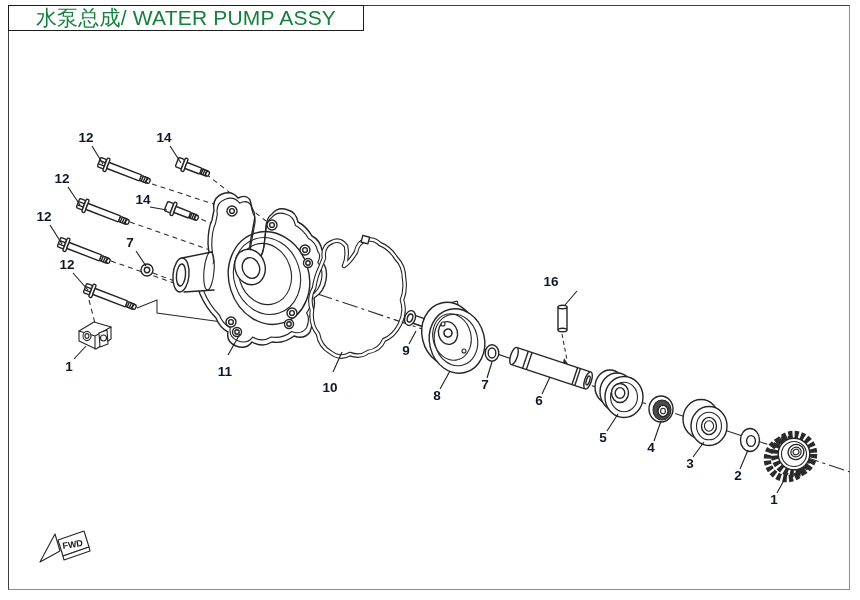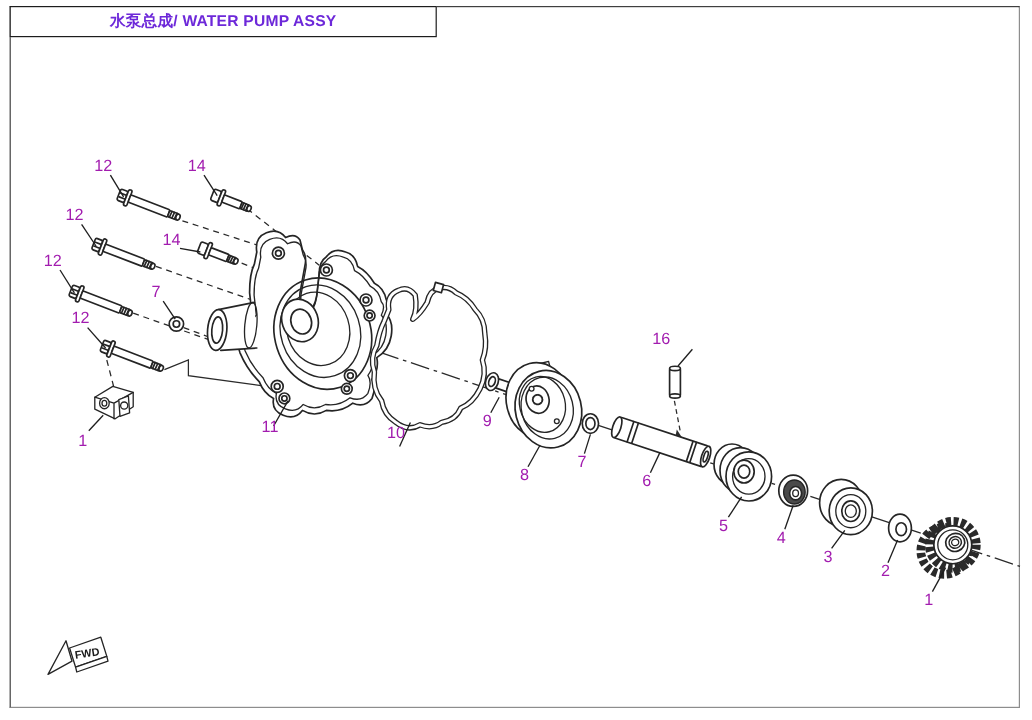--- a/index.html
+++ b/index.html
@@ -4,27 +4,27 @@
 <style>
   html,body{margin:0;padding:0;background:#fff;}
   body{width:860px;height:600px;position:relative;overflow:hidden;
        font-family:"Liberation Sans", sans-serif;}
   .frame{position:absolute;left:8px;top:5px;width:842px;height:585px;
          border:1.5px solid #3f3f3f;border-right-color:#8d8d8d;border-bottom-color:#8d8d8d;
          box-sizing:border-box;background:#fff;}
   .titlebox{position:absolute;left:8px;top:5px;width:356px;height:26px;
             border:1.5px solid #1c1c1c;box-sizing:border-box;background:#fff;
             display:flex;align-items:center;justify-content:center;z-index:5;}
-  .titlebox span{font-size:13px;font-weight:bold;color:#6d28d9;letter-spacing:.2px;}
+  .titlebox span{font-size:21px;font-weight:normal;color:#15803d;letter-spacing:.2px;}
   svg.art{position:absolute;left:0;top:0;width:860px;height:600px;z-index:2;}
   .ln{stroke:#252525;fill:#fff;stroke-width:1.4;stroke-linecap:round;stroke-linejoin:round;}
   .ln line, .ln path.open{fill:none;}
   .thin{stroke-width:1.1;}
   .callout{position:absolute;transform:translate(-50%,-50%);z-index:6;
-           font-size:13.5px;font-weight:normal;color:#a21caf;line-height:1;}
+           font-size:13.5px;font-weight:bold;color:#0f172a;line-height:1;}
 </style>
 </head>
 <body>
 
 <div class="frame"></div>
 
 <svg class="art" viewBox="0 0 860 600">
   <defs>
     <g id="boltL">
       <rect x="0" y="-5" width="6.5" height="10" rx="1.5"></rect>
@@ -274,22 +274,22 @@
 
 <div>
   <div class="callout" style="left:86px;top:138px">12</div>
   <div class="callout" style="left:164px;top:138px">14</div>
   <div class="callout" style="left:62px;top:179px">12</div>
   <div class="callout" style="left:143px;top:200px">14</div>
   <div class="callout" style="left:44px;top:217px">12</div>
   <div class="callout" style="left:130px;top:243px">7</div>
   <div class="callout" style="left:67px;top:265px">12</div>
   <div class="callout" style="left:69px;top:367px">1</div>
-  <div class="callout" style="left:225px;top:356px">11</div>
-  <div class="callout" style="left:330px;top:361px">10</div>
+  <div class="callout" style="left:225px;top:372px">11</div>
+  <div class="callout" style="left:330px;top:388px">10</div>
   <div class="callout" style="left:406px;top:351px">9</div>
   <div class="callout" style="left:437px;top:396px">8</div>
   <div class="callout" style="left:485px;top:385px">7</div>
   <div class="callout" style="left:539px;top:401px">6</div>
   <div class="callout" style="left:551px;top:282px">16</div>
   <div class="callout" style="left:603px;top:438px">5</div>
   <div class="callout" style="left:651px;top:448px">4</div>
   <div class="callout" style="left:690px;top:464px">3</div>
   <div class="callout" style="left:738px;top:476px">2</div>
   <div class="callout" style="left:774px;top:500px">1</div>

